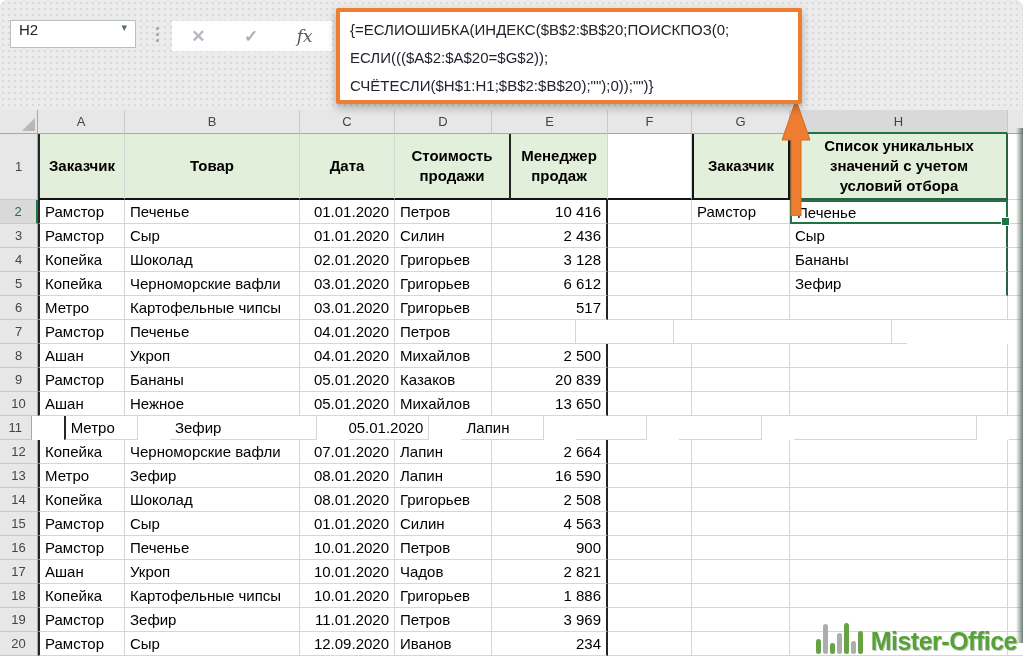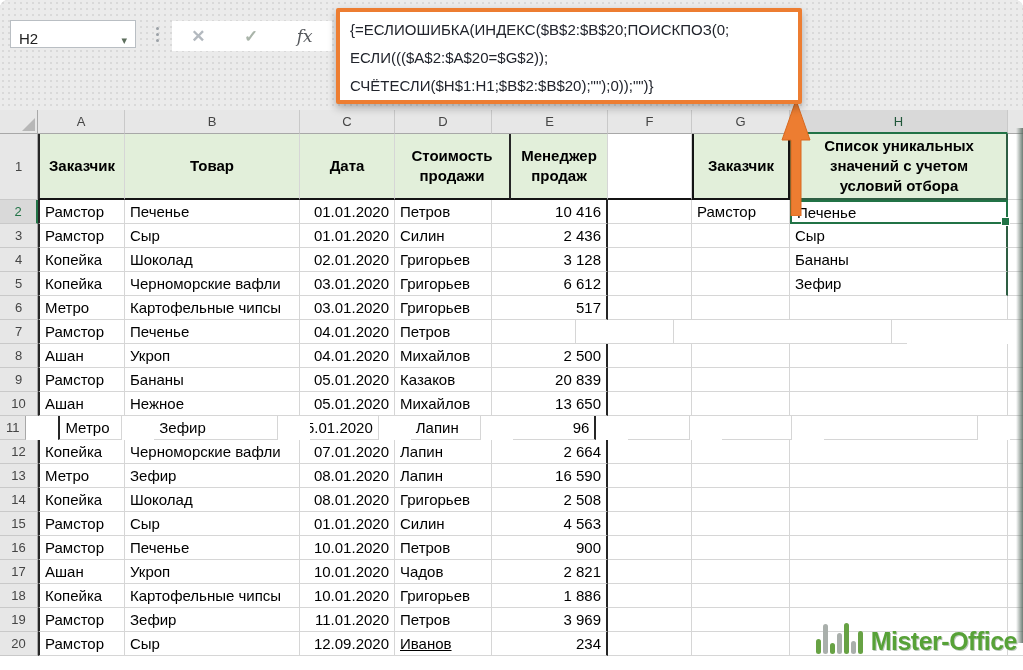--- a/index.html
+++ b/index.html
@@ -4,21 +4,21 @@
 <style>
   html,body{margin:0;padding:0;background:#ffffff;font-family:"Liberation Sans",sans-serif;}
   .stage{position:relative;width:1023px;height:670px;overflow:hidden;background:#fff;
     clip-path:polygon(0 0,1023 0,1023 651,1004 663,986 650,965 664,947 651,928 665,908 652,888 663,868 650,848 665,828 652,808 664,788 651,768 666,748 652,728 663,708 650,688 665,668 652,648 664,628 651,608 665,588 652,568 663,548 650,528 665,508 652,488 664,468 651,448 666,428 652,408 663,388 650,368 665,348 652,328 664,308 651,288 665,268 652,248 663,228 650,208 665,188 652,168 664,148 651,128 666,108 652,88 663,68 650,48 665,28 652,8 664,0 655);}
   .frame{position:absolute;inset:0;border:1px solid #cfcfcf;border-radius:8px 8px 0 0;box-sizing:border-box;}
   
   .topbar{position:absolute;left:0;top:0;width:1023px;height:110px;background:#ebebeb;
     background-image:radial-gradient(circle,#d9d9d9 1px,rgba(0,0,0,0) 1.2px);background-size:6px 6px;
     border-radius:8px 8px 0 0;}
   .name-box{position:absolute;left:10px;top:20px;width:126px;height:28px;background:#fff;border:1px solid #b9bec3;
-    box-sizing:border-box;display:flex;align-items:flex-end;justify-content:space-between;padding:0 8px;font-size:15px;color:#222;}
+    box-sizing:border-box;display:flex;align-items:flex-start;justify-content:space-between;padding:0 8px;font-size:15px;color:#222;}
   .nb-arrow{font-size:11px;color:#5c6e5c;}
   .dots{position:absolute;left:156px;top:27px;display:flex;flex-direction:column;gap:3px;}
   .dots span{width:3px;height:3px;border-radius:50%;background:#9aa0a6;}
   .fb-btns{position:absolute;left:172px;top:21px;width:160px;height:30px;background:#fff;display:flex;align-items:center;justify-content:space-around;}
   .fb-x{color:#b3b9bf;font-size:17px;font-weight:bold;}
   .fb-ok{color:#a9b4a9;font-size:17px;font-weight:bold;}
   .fb-fx{color:#55585c;font-size:17px;font-style:italic;font-family:"DejaVu Serif",serif;}
   .formula-box{position:absolute;left:336px;top:8px;width:466px;height:96px;box-sizing:border-box;background:#fff;
     border:4px solid #ED7D31;border-radius:2px;padding:4px 10px;box-shadow:0 4px 8px rgba(0,0,0,.28);z-index:6;}
   .formula-box div{font-size:15px;line-height:28px;color:#21242c;white-space:nowrap;overflow:hidden;}
@@ -214,21 +214,20 @@
         <div class="c col-G" style="width: 98px;"></div>
         <div class="c col-H" style="width: 218px;"></div>
         <div class="c fillc" style="width: 15px;"></div>
       </div>
       <div class="grow" style="height: 24px; gap: 32px;">
         <div class="rowh" style="width: 38px;">11</div>
         <div class="c col-A tl" style="width: 87px;">Метро</div>
         <div class="c col-B" style="width: 175px;">Зефир</div>
         <div class="c col-C ar" style="width: 95px;">05.01.2020</div>
         <div class="c col-D" style="width: 97px;">Лапин</div>
-        <div class="c col-E ar tr" style="width: 116px;">96</div>
         <div class="c col-F" style="width: 84px;"></div>
         <div class="c col-G" style="width: 98px;"></div>
         <div class="c col-H" style="width: 218px;"></div>
         <div class="c fillc" style="width: 15px;"></div>
       </div>
       <div class="grow" style="height: 24px;">
         <div class="rowh" style="width: 38px;">12</div>
         <div class="c col-A tl" style="width: 87px;">Копейка</div>
         <div class="c col-B" style="width: 175px;">Черноморские вафли</div>
         <div class="c col-C ar" style="width: 95px;">07.01.2020</div>
@@ -321,21 +320,21 @@
         <div class="c col-F" style="width: 84px;"></div>
         <div class="c col-G" style="width: 98px;"></div>
         <div class="c col-H" style="width: 218px;"></div>
         <div class="c fillc" style="width: 15px;"></div>
       </div>
       <div class="grow" style="height: 24px; justify-content: center;">
         <div class="rowh" style="width: 38px;">20</div>
         <div class="c col-A tl" style="width: 87px;">Рамстор</div>
         <div class="c col-B" style="width: 175px;">Сыр</div>
         <div class="c col-C ar" style="width: 95px;">12.09.2020</div>
-        <div class="c col-D" style="width: 97px; text-decoration: underline;">Иванов</div>
+        <div class="c col-D" style="width: 97px;">Иванов</div>
         <div class="c col-E ar tr" style="width: 116px;">234</div>
         <div class="c col-F" style="width: 84px;"></div>
         <div class="c col-G" style="width: 98px;"></div>
         <div class="c col-H" style="width: 218px;"></div>
         <div class="c fillc" style="width: 15px;"></div>
       </div>
     </div>
 
   <svg class="arrow" width="38" height="118">
     <polygon points="19,2 33,42 24,42 24,118 14,118 14,42 5,42" fill="#ED7D31" stroke="#d8691f" stroke-width="1"></polygon>

